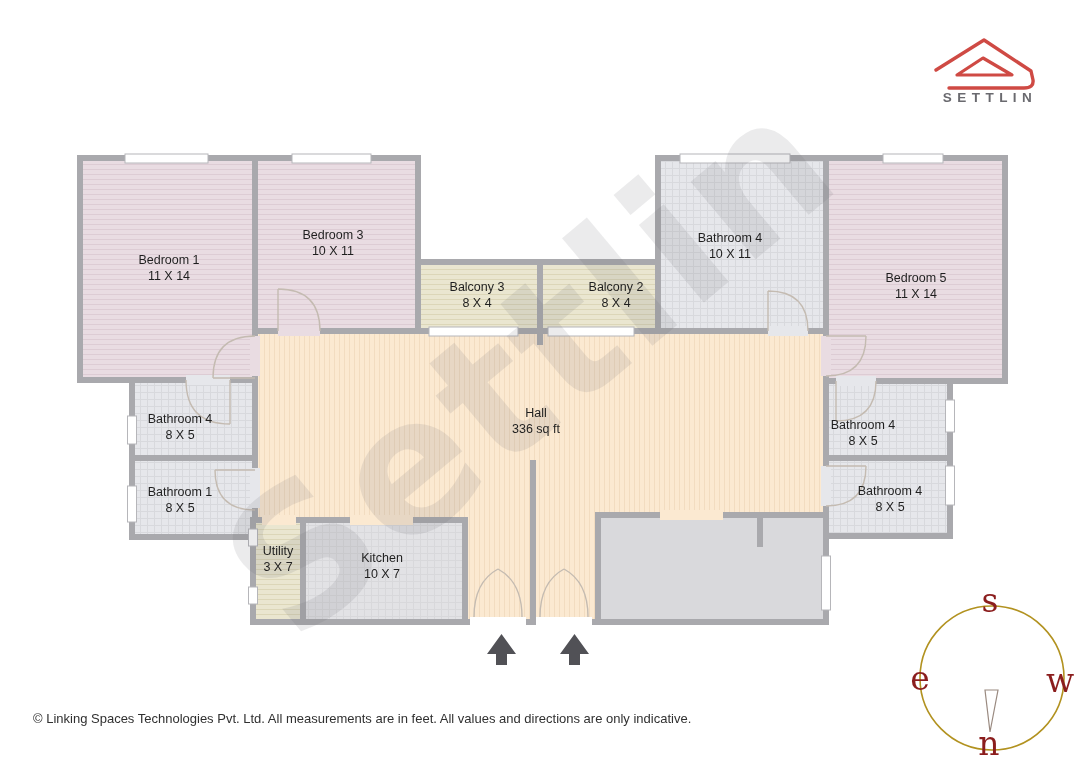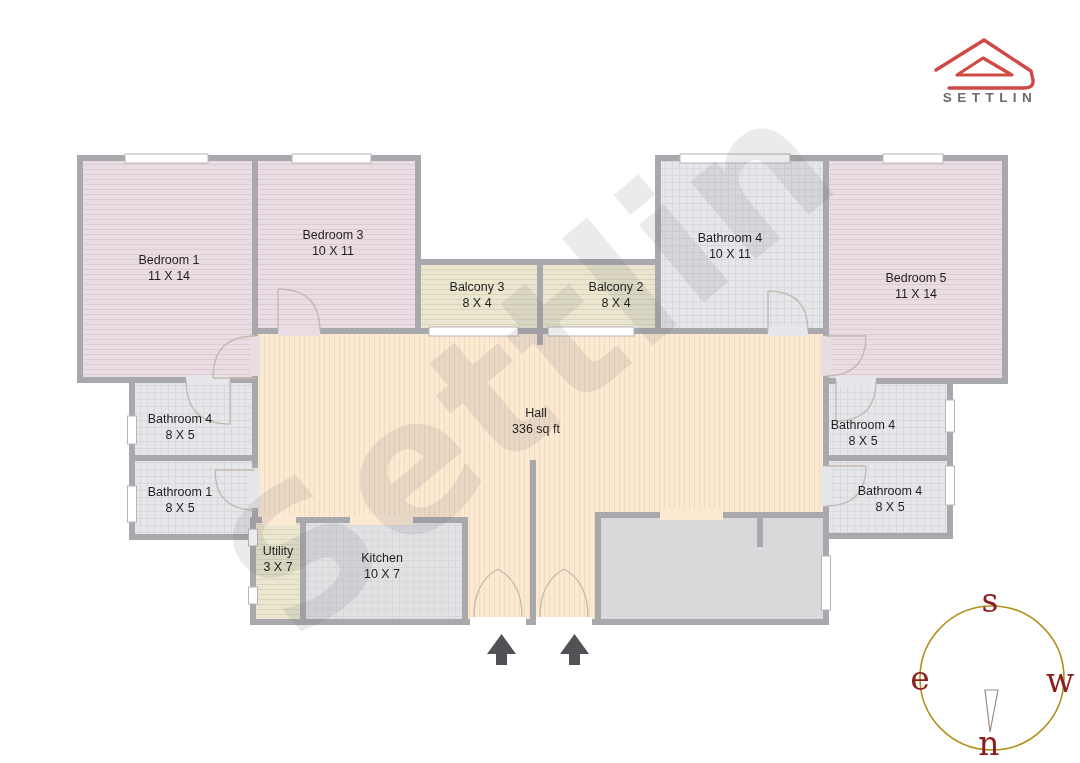--- a/index.html
+++ b/index.html
@@ -184,13 +184,14 @@
     <div>Utility</div>
     <div>3 X 7</div>
   </div>
   <div class="room-label" style="left:382px;top:567px">
     <div>Kitchen</div>
     <div>10 X 7</div>
   </div>
 
   <div class="brand-name">SETTLIN</div>
 
+  <div class="copyright">© Linking Spaces Technologies Pvt. Ltd. All measurements are in feet. All values and directions are only indicative.</div>
 </div>
 
 </body></html>

